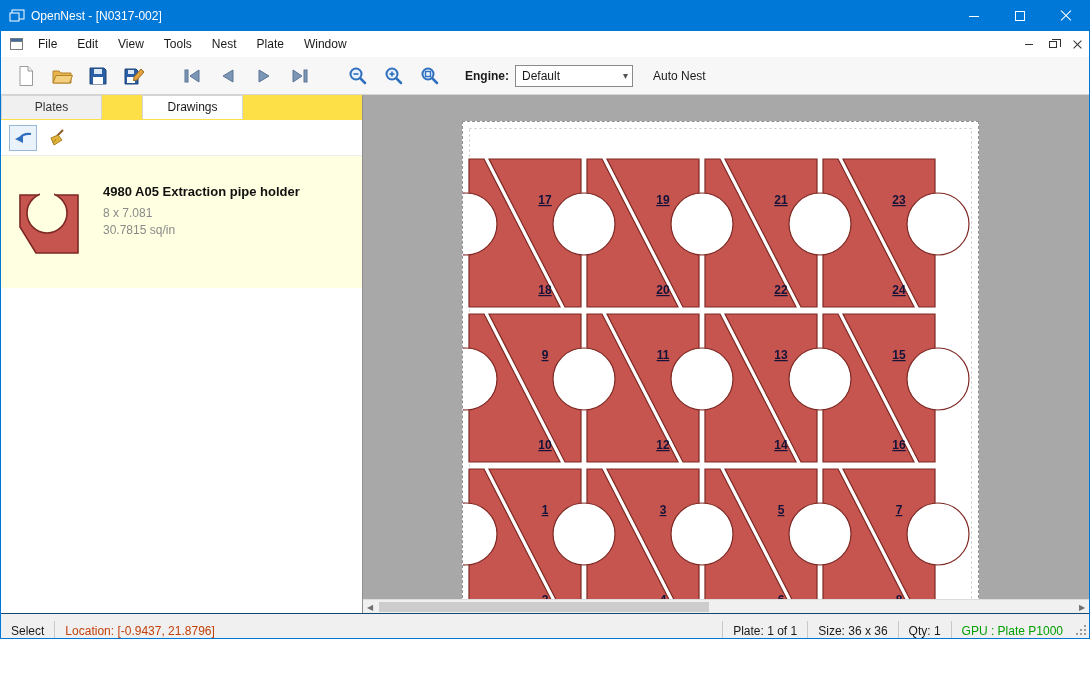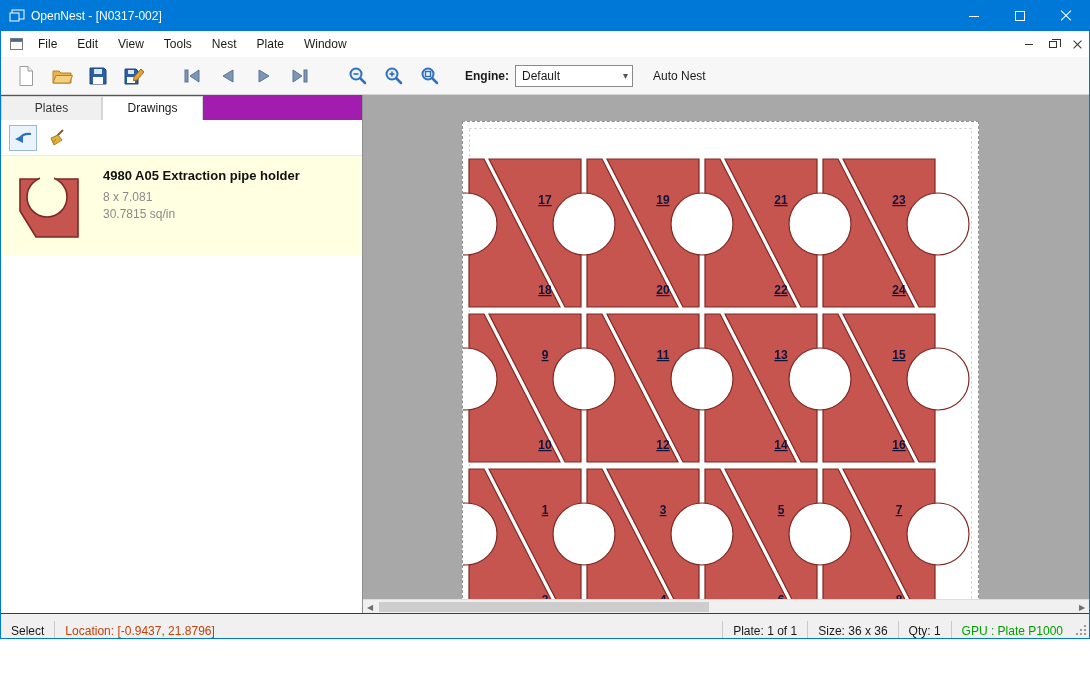--- a/index.html
+++ b/index.html
@@ -44,29 +44,29 @@
   .tool-gap { width:22px; }
   .engine-label { font-weight:bold; margin:0 6px 0 14px; }
   .engine-select { width:118px; height:22px; background:#fff; border:1px solid #8a8a8a; display:flex; align-items:center; padding-left:6px; }
   .engine-select .val { flex:1; }
   .engine-select .caret { color:#555; padding-right:4px; font-size:10px; }
   .autonest { margin-left:20px; }
 
   
   .main { flex:1; display:flex; min-height:0; }
   .left-panel { width:362px; flex:0 0 auto; display:flex; flex-direction:column; background:#fff; border-right:1px solid #8f8f8f; }
-  .tabstrip { height:25px; background:#a21caf; display:flex; align-items:center; flex:0 0 auto; }
+  .tabstrip { height:25px; background:#fde047; display:flex; align-items:flex-start; flex:0 0 auto;gap:40px; }
   .tab { padding:4px 0 5px; width:101px; text-align:center; background:#ececec; border:1px solid #d5d5d5; border-bottom:none; cursor:default; }
   .tab.active { background:#fff; position:relative; z-index:2; }
   .tab.inactive { background:#f0f0f0; color:#333; }
   .panel-toolbar { height:36px; display:flex; align-items:center; padding:0 8px; border-bottom:1px solid #ececec; flex:0 0 auto; }
   .panel-btn { width:28px; height:26px; display:flex; align-items:center; justify-content:center; margin-right:6px; }
   .panel-btn.boxed { border:1px solid #98b8d8; background:#eaf3fc; }
   .drawing-list { flex:1; overflow:hidden; background:#fff; }
-  .drawing-item { display:flex; padding:10px 8px; background:#ffffe1; cursor:default; }
+  .drawing-item { display:flex; padding:26px 8px; background:#ffffe1; cursor:default; }
   .drawing-thumb { width:80px; height:80px; flex:0 0 auto; display:flex; align-items:center; justify-content:center; }
   .drawing-info { margin-left:14px; padding-top:2px; }
   .drawing-title { font-weight:bold; font-size:13px; margin-bottom:6px; color:#111; }
   .drawing-sub { color:#8a8a8a; line-height:17px; }
 
   
   .canvas { flex:1; position:relative; background:#a8a8a8; min-width:0; overflow:hidden; }
   .plate { position:absolute; left:99px; top:26px; width:517px; height:512px; background:#fff; border:1px dashed #8f8f8f; }
   .plate svg { display:block; }
   .hscroll { position:absolute; left:0; right:0; bottom:0; height:14px; background:#f0f0f0; border-top:1px solid #dcdcdc; }

